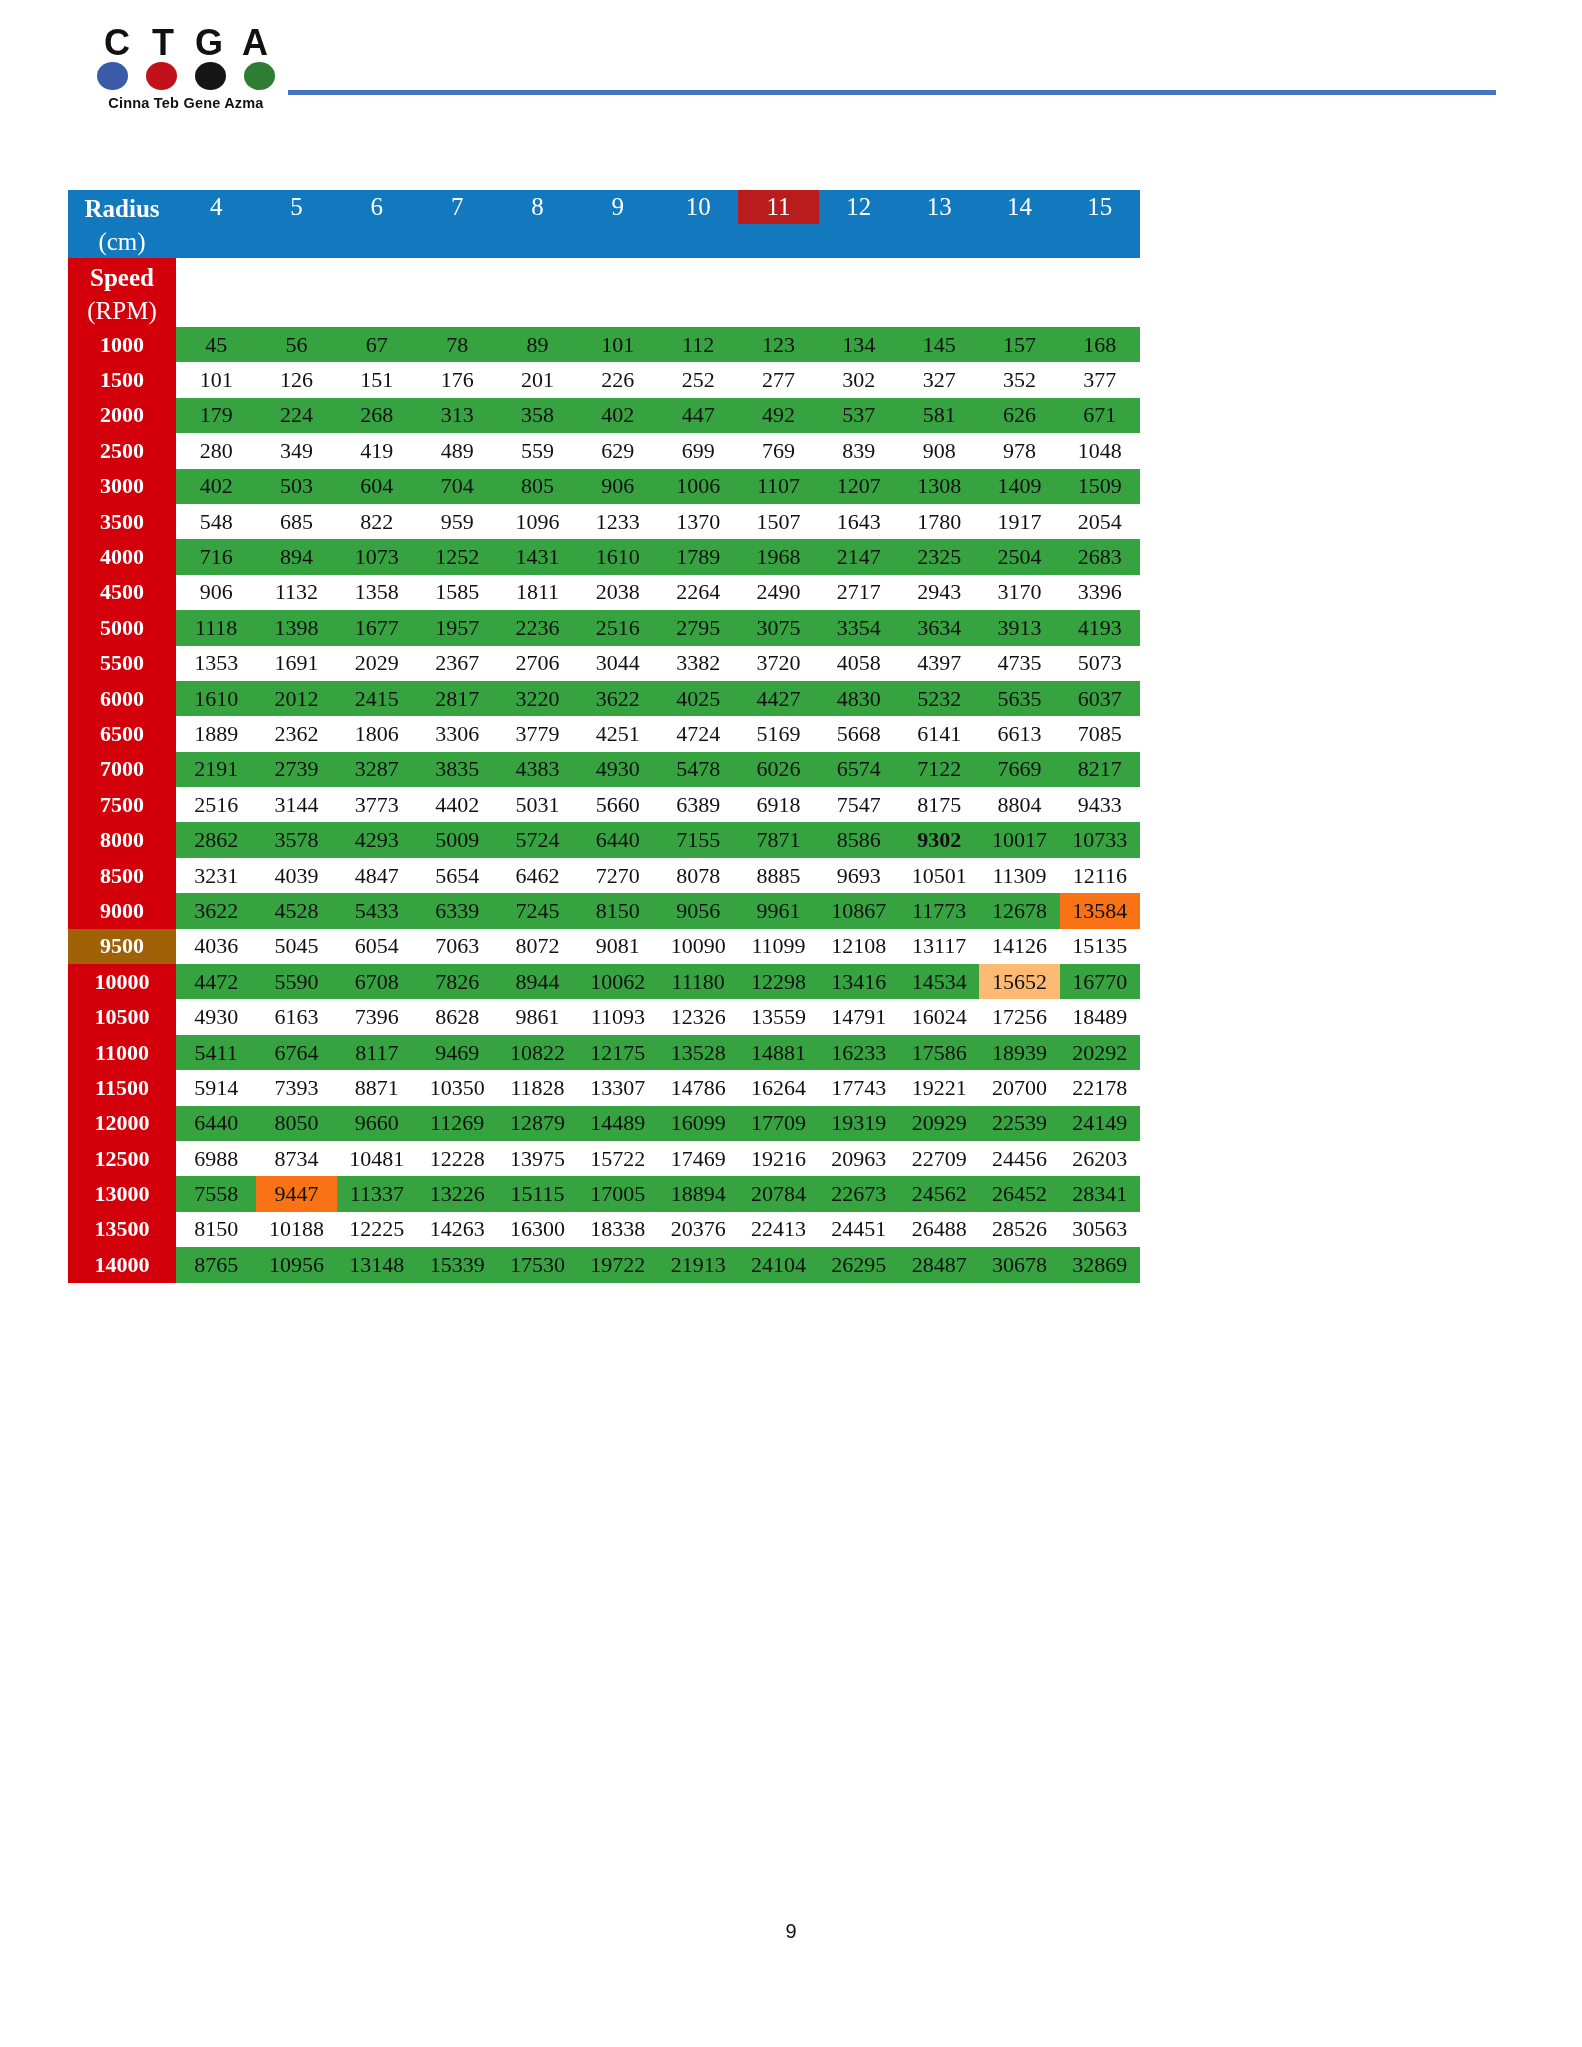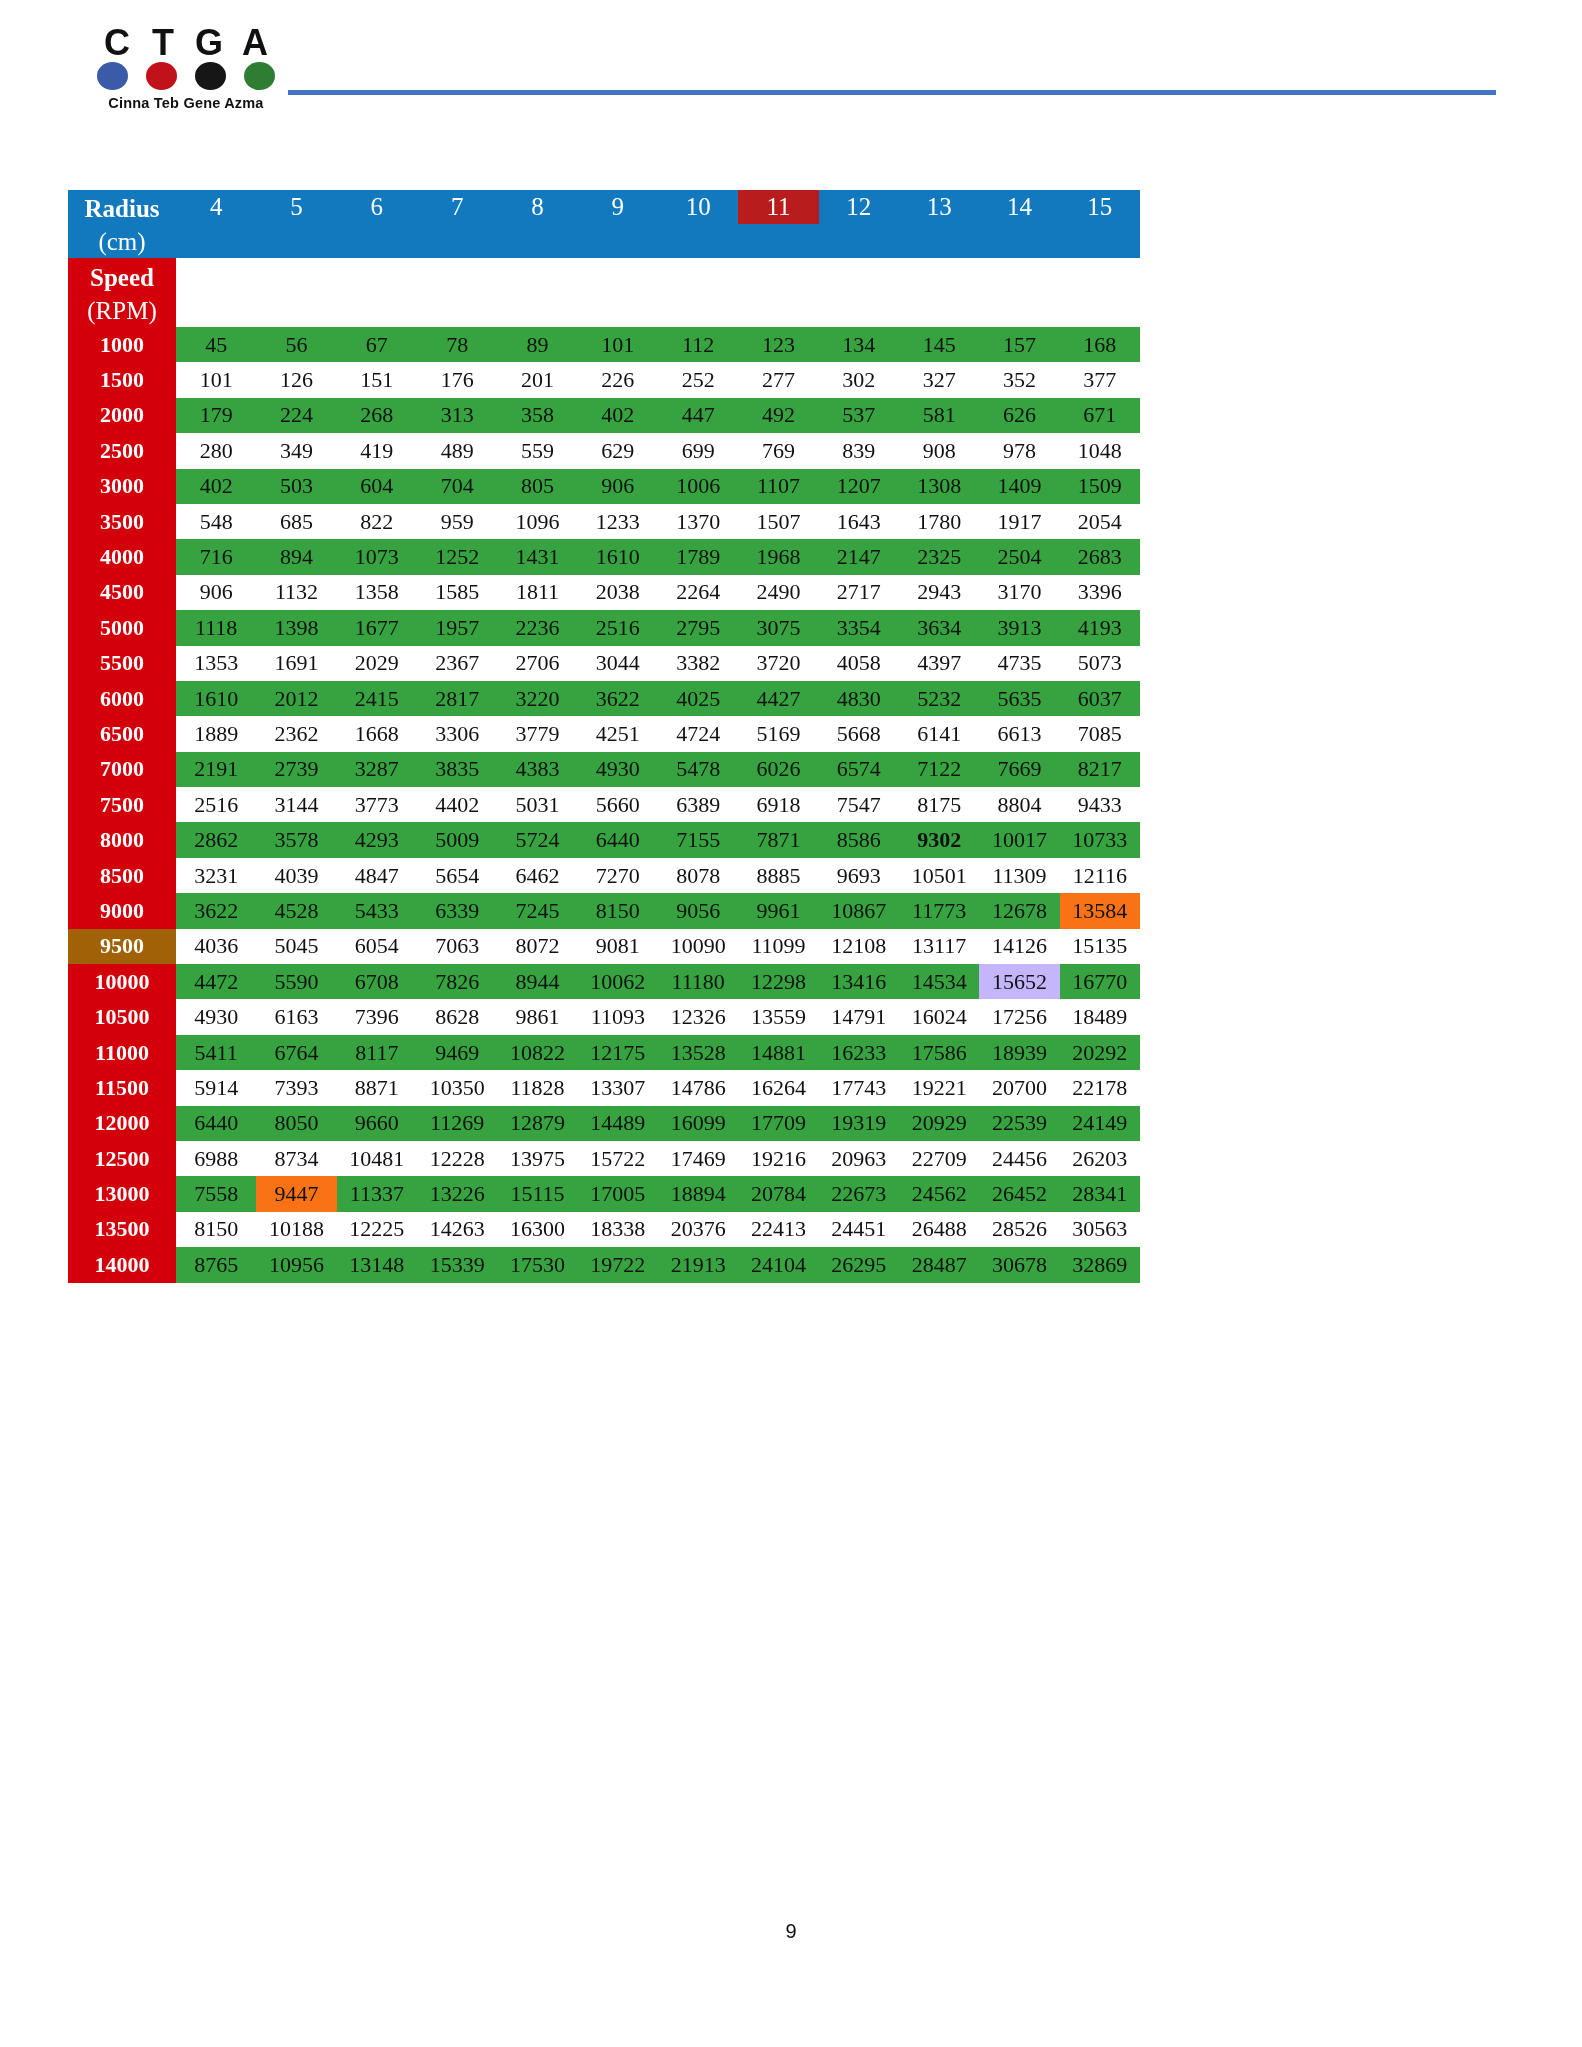--- a/index.html
+++ b/index.html
@@ -418,21 +418,21 @@
           <td class="val" style="background: rgb(54, 163, 64);">4427</td>
           <td class="val" style="background: rgb(54, 163, 64);">4830</td>
           <td class="val" style="background: rgb(54, 163, 64);">5232</td>
           <td class="val" style="background: rgb(54, 163, 64);">5635</td>
           <td class="val" style="background: rgb(54, 163, 64);">6037</td>
         </tr>
         <tr class="white">
           <td class="speed" style="background: rgb(211, 0, 11);">6500</td>
           <td class="val">1889</td>
           <td class="val">2362</td>
-          <td class="val">1668</td>
+          <td class="val">1806</td>
           <td class="val">3306</td>
           <td class="val">3779</td>
           <td class="val">4251</td>
           <td class="val">4724</td>
           <td class="val">5169</td>
           <td class="val">5668</td>
           <td class="val">6141</td>
           <td class="val">6613</td>
           <td class="val">7085</td>
         </tr>
@@ -531,21 +531,21 @@
           <td class="val" style="background: rgb(54, 163, 64);">4472</td>
           <td class="val" style="background: rgb(54, 163, 64);">5590</td>
           <td class="val" style="background: rgb(54, 163, 64);">6708</td>
           <td class="val" style="background: rgb(54, 163, 64);">7826</td>
           <td class="val" style="background: rgb(54, 163, 64);">8944</td>
           <td class="val" style="background: rgb(54, 163, 64);">10062</td>
           <td class="val" style="background: rgb(54, 163, 64);">11180</td>
           <td class="val" style="background: rgb(54, 163, 64);">12298</td>
           <td class="val" style="background: rgb(54, 163, 64);">13416</td>
           <td class="val" style="background: rgb(54, 163, 64);">14534</td>
-          <td class="val" style="background: #c4b5fd;">15652</td>
+          <td class="val" style="background: #fdba74;">15652</td>
           <td class="val" style="background: rgb(54, 163, 64);">16770</td>
         </tr>
         <tr class="white">
           <td class="speed" style="background: rgb(211, 0, 11);">10500</td>
           <td class="val">4930</td>
           <td class="val">6163</td>
           <td class="val">7396</td>
           <td class="val">8628</td>
           <td class="val">9861</td>
           <td class="val">11093</td>

